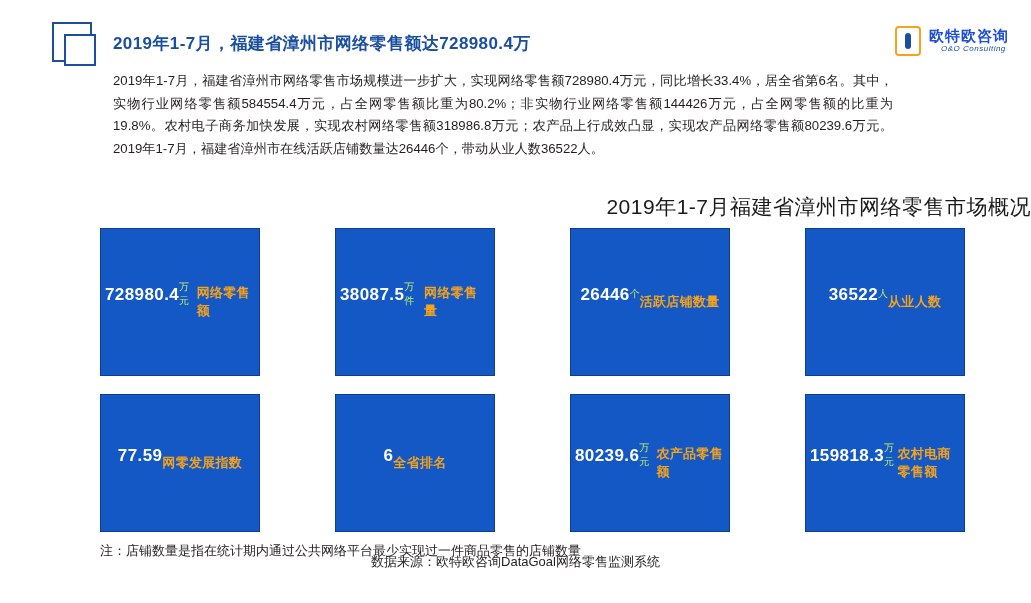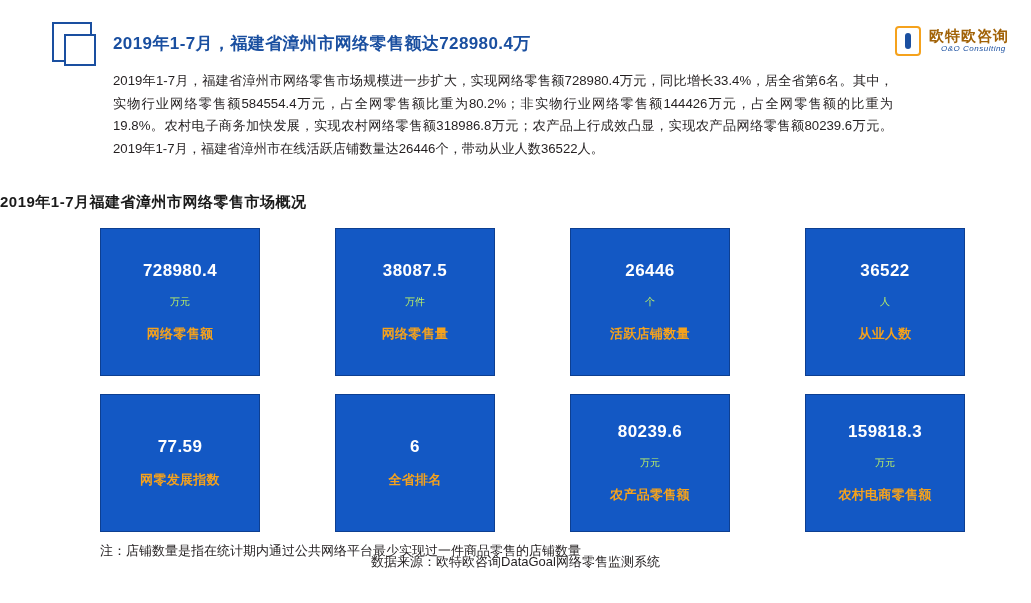--- a/index.html
+++ b/index.html
@@ -70,21 +70,21 @@
     height: 16px;
     background: #1a4fa0;
     border-radius: 3px;
   }
   .brand .txt {
     line-height: 1.1;
   }
   .brand .name {
     font-size: 15px;
     font-weight: bold;
-    color: #a16207;
+    color: #1d4ed8;
     letter-spacing: 1px;
   }
   .brand .sub {
     font-size: 8px;
     color: #1a4fa0;
     letter-spacing: 0.5px;
     font-style: italic;
     margin-left: 12px;
   }
   .title {
@@ -104,42 +104,42 @@
     font-size: 13.2px;
     line-height: 1.72;
     color: #231f20;
     text-align: justify;
   }
   .chart-title {
     position: absolute;
     left: 0;
     right: 0;
     top: 193px;
-    text-align: left;
-    font-size: 15px;
-    font-weight: bold;
+    text-align: right;
+    font-size: 21px;
+    font-weight: normal;
     color: #1a1a1a;
     letter-spacing: 0.5px;
   }
   .grid {
     position: absolute;
     left: 100px;
     top: 228px;
     width: 866px;
     display: grid;
     grid-template-columns: repeat(4, 160px);
     grid-template-rows: 148px 138px;
     column-gap: 75px;
     row-gap: 18px;
   }
   .card {
     background: #1358c4;
     border: 1px solid #0d3f91;
     display: flex;
-    flex-direction: column;
+    flex-direction: row;
     align-items: center;
     justify-content: center;
     box-sizing: border-box;
     color: #ffffff;
     padding: 10px 4px;
   }
   .card .value {
     font-size: 17px;
     font-weight: bold;
     letter-spacing: 0.4px;

